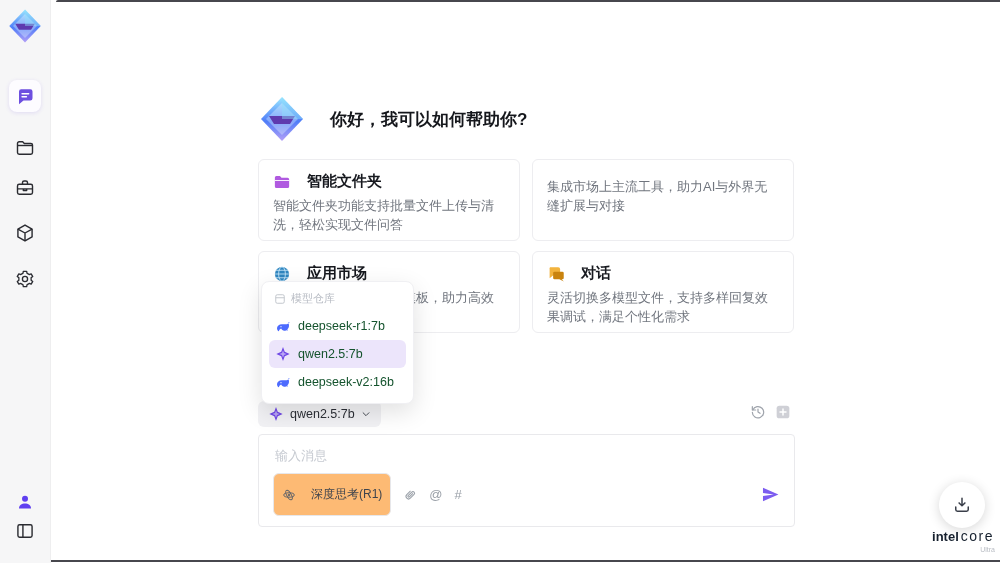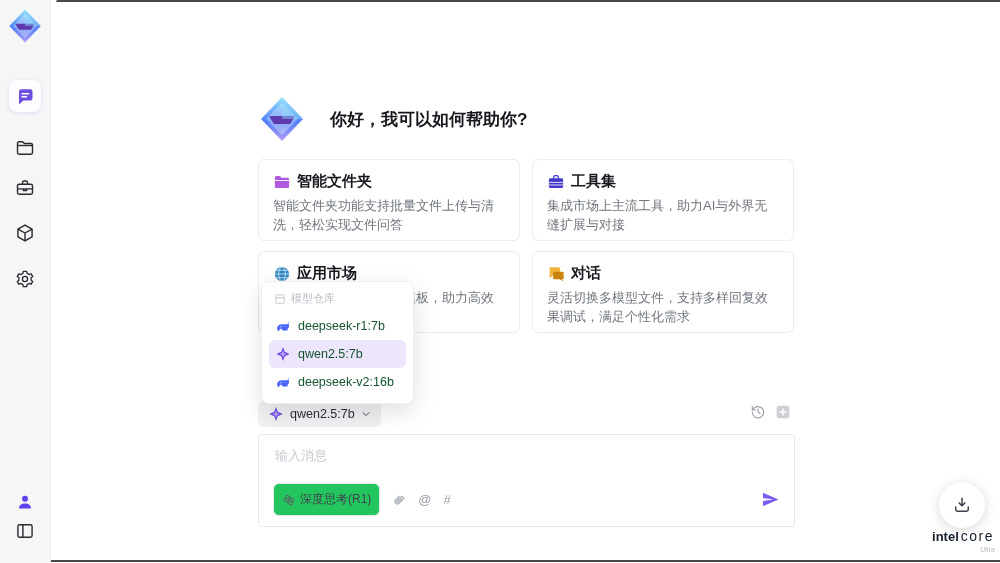--- a/index.html
+++ b/index.html
@@ -16,43 +16,43 @@
   .side-item svg{display:block;}
   .side-logo{position:absolute;left:7px;top:8px;width:36px;height:36px;}
   
   .greet{position:absolute;left:258px;top:95px;display:flex;align-items:center;gap:24px;}
   .greet-logo{width:48px;height:48px;}
   .greet-title{font-size:17px;font-weight:700;color:#15171c;}
   
   .cards{position:absolute;left:258px;top:159px;display:grid;grid-template-columns:262px 262px;gap:10px 12px;}
   .card{box-sizing:border-box;width:262px;height:82px;background:#fff;border:1px solid #ededf0;border-radius:6px;
         padding:12px 14px;cursor:pointer;}
-  .card-head{display:flex;align-items:center;gap:6px;}
+  .card-head{display:flex;align-items:center;gap:16px;}
   .card-title{font-size:15px;font-weight:700;color:#17191f;}
   .card-desc{margin-top:6px;font-size:13px;line-height:1.45;color:#70757e;}
   
   .dropdown{position:absolute;left:261px;top:281px;width:137px;background:#fff;border:1px solid #f0f0f3;border-radius:8px;
             box-shadow:0 8px 24px rgba(0,0,0,.12);padding:7px;z-index:5;}
   .dd-header{display:flex;align-items:center;gap:5px;padding:2px 5px 6px 5px;font-size:11px;color:#b8bcc4;}
   .dd-item{display:flex;align-items:center;gap:7px;height:28px;padding:0 6px;border-radius:6px;font-size:12.5px;color:#14532d;cursor:pointer;}
   .dd-item.selected{background:#ece5fb;}
   
   .model-btn{position:absolute;left:258px;top:401px;display:inline-flex;align-items:center;gap:6px;height:26px;
              padding:0 10px;background:#f1f1f4;border-radius:6px;font-size:12.5px;color:#2c2f36;cursor:pointer;}
   .row-icons{position:absolute;left:750px;top:404px;display:flex;gap:9px;align-items:center;color:#9ea3ab;}
   .row-icons .ricon{cursor:pointer;display:flex;}
   
   .composer{position:absolute;left:258px;top:434px;width:537px;height:93px;box-sizing:border-box;
             background:#fff;border:1px solid #e9e9ec;border-radius:4px;}
   .composer textarea{position:absolute;left:14px;top:10px;width:500px;height:40px;border:none;outline:none;resize:none;
             font-family:"Liberation Sans","DejaVu Sans",sans-serif;font-size:13px;color:#333;background:transparent;}
   .composer textarea::placeholder{color:#c6cad1;}
   .composer-tools{position:absolute;left:14px;right:14px;bottom:10px;display:flex;align-items:center;gap:12px;}
-  .pill{display:inline-flex;align-items:center;gap:4px;border:1px solid #e7e7ea;border-radius:6px;padding:7px 8px;
-        font-size:12px;color:#3f444d;background:#22c55e;cursor:pointer;}
+  .pill{display:inline-flex;align-items:center;gap:15px;border:1px solid #e7e7ea;border-radius:6px;padding:12px 8px;
+        font-size:12px;color:#3f444d;background:#fdba74;cursor:pointer;}
   .tool-glyph{font-size:13px;color:#9aa0a8;cursor:pointer;line-height:1;}
   .send{margin-left:auto;cursor:pointer;display:flex;}
   
   .fab{position:absolute;left:939px;top:482px;width:46px;height:46px;border-radius:50%;background:#fff;
        box-shadow:0 2px 12px rgba(0,0,0,.16);display:flex;align-items:center;justify-content:center;cursor:pointer;}
   .intel{position:absolute;left:925px;top:527px;width:76px;text-align:center;color:#16202e;}
   .intel .iw{font-size:13px;font-weight:700;}
   .intel .cw{font-size:14px;font-weight:500;letter-spacing:1.5px;margin-left:2px;}
   .intel .uw{display:block;font-size:7px;color:#b9bdc4;text-align:right;margin-top:1px;padding-right:6px;}
   .hidden-defs{position:absolute;width:0;height:0;}
@@ -142,28 +142,20 @@
         <svg width="18" height="18" viewBox="0 0 24 24">
           <path d="M2.5 6A2 2 0 0 1 4.5 4h4.8l2 2.2H19.5a2 2 0 0 1 2 2V18a2 2 0 0 1-2 2h-15a2 2 0 0 1-2-2z" fill="#b05ae0"></path>
           <path d="M2.5 10h19" stroke="#fff" stroke-width="1.2"></path>
         </svg>
         <span class="card-title">智能文件夹</span>
       </div>
       <div class="card-desc">智能文件夹功能支持批量文件上传与清洗，轻松实现文件问答</div>
     </div>
 
     <div class="card">
-      <div class="card-head">
-        <svg width="18" height="18" viewBox="0 0 24 24">
-          <rect x="2.5" y="7" width="19" height="13" rx="2" fill="#4338ca"></rect>
-          <path d="M9 7V5.5A2 2 0 0 1 11 3.5h2a2 2 0 0 1 2 2V7" fill="none" stroke="#4338ca" stroke-width="1.8"></path>
-          <path d="M2.5 12.5h19M2.5 16h19" stroke="#fff" stroke-width="1.1"></path>
-        </svg>
-        <span class="card-title">工具集</span>
-      </div>
       <div class="card-desc">集成市场上主流工具，助力AI与外界无缝扩展与对接</div>
     </div>
 
     <div class="card">
       <div class="card-head">
         <svg width="18" height="18" viewBox="0 0 24 24">
           <circle cx="12" cy="12" r="9.5" fill="#2f86c0"></circle>
           <ellipse cx="12" cy="12" rx="4.5" ry="9.5" fill="none" stroke="#cfeafb" stroke-width="1.1"></ellipse>
           <path d="M2.5 12h19M4 7h16M4 17h16" stroke="#cfeafb" stroke-width="1.1"></path>
         </svg>

